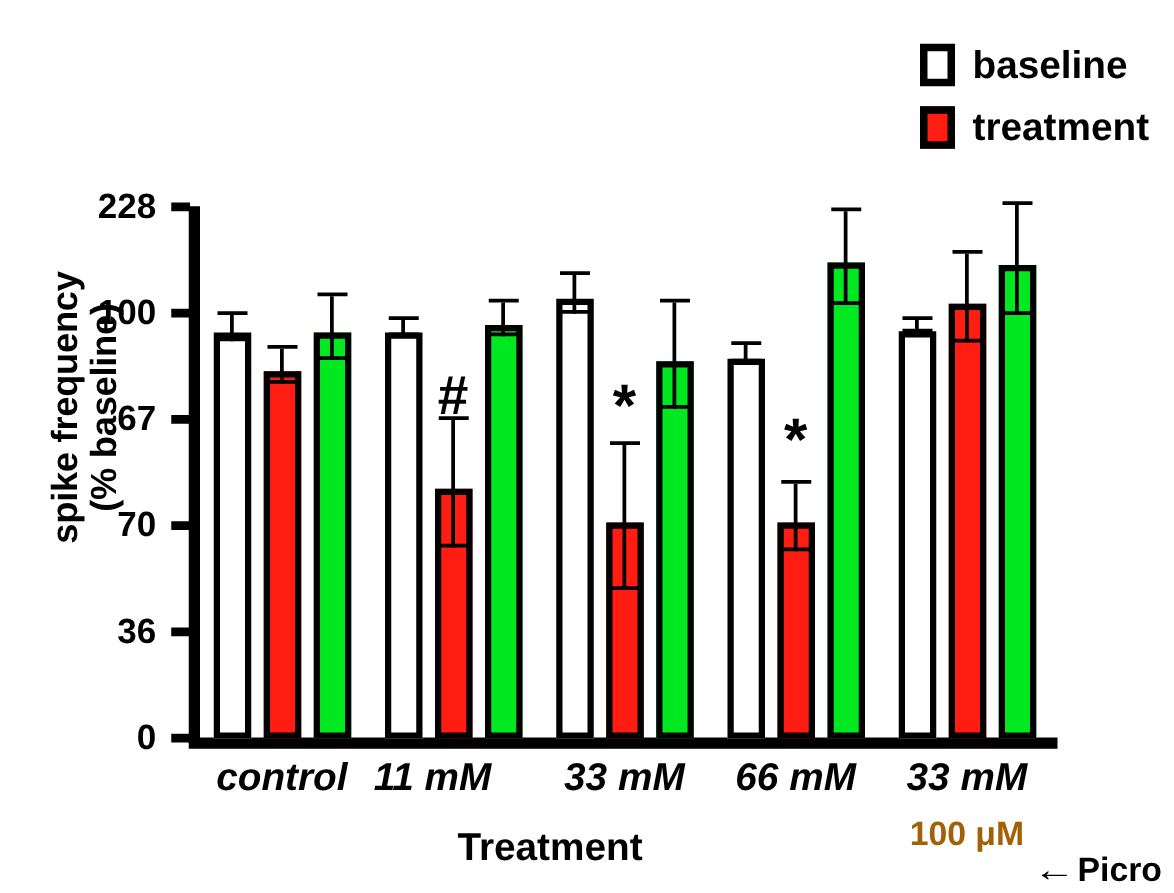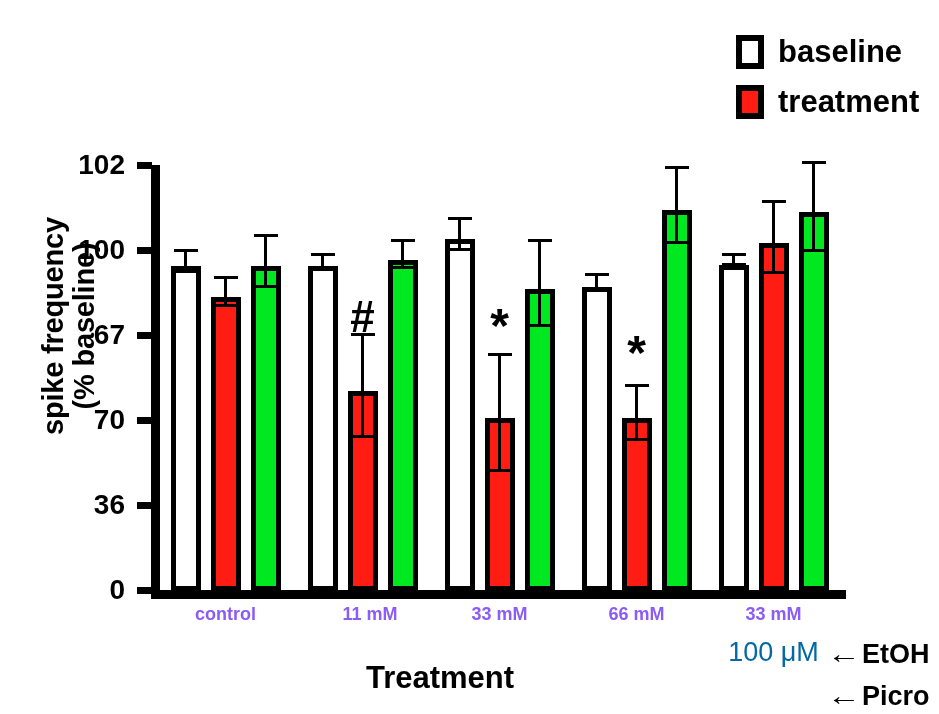--- a/index.html
+++ b/index.html
@@ -105,28 +105,29 @@
 
   
   .xlabels{
     position:absolute;
     left:160px; top:604px;
     width:686px; height:40px;
   }
   .xlabel{
     position:absolute;
     top:0;
-    font-size:18px; font-weight:bold; color:#8b5cf6;
+    font-size:31px; font-weight:bold; color:#000000;
     transform:translateX(-50%);
     white-space:pre;
+    font-style:italic;
   }
   .xlabel2{
     position:absolute;
-    top:33px;
-    font-size:27px; font-weight:normal; color:#0369a1;
+    top:48px;
+    font-size:27px; font-weight:bold; color:#a16207;
     transform:translateX(-50%);
     white-space:pre;
   }
   .xtitle{
     position:absolute;
     left:160px; top:660px;
     width:560px;
     text-align:center;
     font-size:31px; font-weight:bold; color:#000;
   }
@@ -201,21 +202,21 @@
         <div class="tick" style="top: 172px;"></div>
         <div class="tick" style="top: 87px;"></div>
         <div class="tick" style="top: 2px;"></div>
       </div>
     <div class="ticklabel-wrap" id="yticklabels">
         <div class="ticklabel" style="top: 430px;">0</div>
         <div class="ticklabel" style="top: 345px;">36</div>
         <div class="ticklabel" style="top: 260px;">70</div>
         <div class="ticklabel" style="top: 175px;">67</div>
         <div class="ticklabel" style="top: 90px;">100</div>
-        <div class="ticklabel" style="top: 5px;">102</div>
+        <div class="ticklabel" style="top: 5px;">228</div>
       </div>
     <div id="bars">
         <div class="group" style="left: 0px; width: 137px;">
           <div class="bar baseline" title="baseline: 94" style="left: 10.5px; height: 324.6px;">
             <div class="err" style="bottom: 313.4px; height: 20.4px;"></div>
             <div class="errcap" style="bottom: 333.8px;"></div>
             <div class="errcap" style="bottom: 313.4px;"></div>
           </div>
           <div class="bar treatment" title="treatment: 85" style="left: 50.5px; height: 294px;">
             <div class="err" style="bottom: 279.4px; height: 27.2px;"></div>
@@ -299,29 +300,26 @@
       </div>
     <div id="sigmarks">
         <div class="sig hash" style="left: 202.5px; top: 134.8px;">#</div>
         <div class="sig star" style="left: 339.5px; top: 141.6px;">*</div>
         <div class="sig star" style="left: 476.5px; top: 168.8px;">*</div>
       </div>
   </div>
 
   <div class="xlabels" id="xlabels">
       <div class="xlabel" style="left: 65.5px;">control</div>
-      <div class="xlabel" style="left: 210px;">11 mM</div>
+      <div class="xlabel" style="left: 186px;">11 mM</div>
       <div class="xlabel" style="left: 339.5px;">33 mM</div>
       <div class="xlabel" style="left: 476.5px; text-align: right;">66 mM</div>
       <div class="xlabel" style="left: 613.5px;">33 mM</div>
       <div class="xlabel2" style="left: 613.5px;">100 μM</div>
     </div>
 
   <div class="xtitle">Treatment</div>
 
-  <div class="annot" style="left:800px;top:608px;">
-    <span class="arrow">←</span><span>EtOH</span>
-  </div>
   <div class="annot" style="left:800px;top:650px;">
     <span class="arrow">←</span><span>Picro</span>
   </div>
 
 </div>
 
 </body></html>

